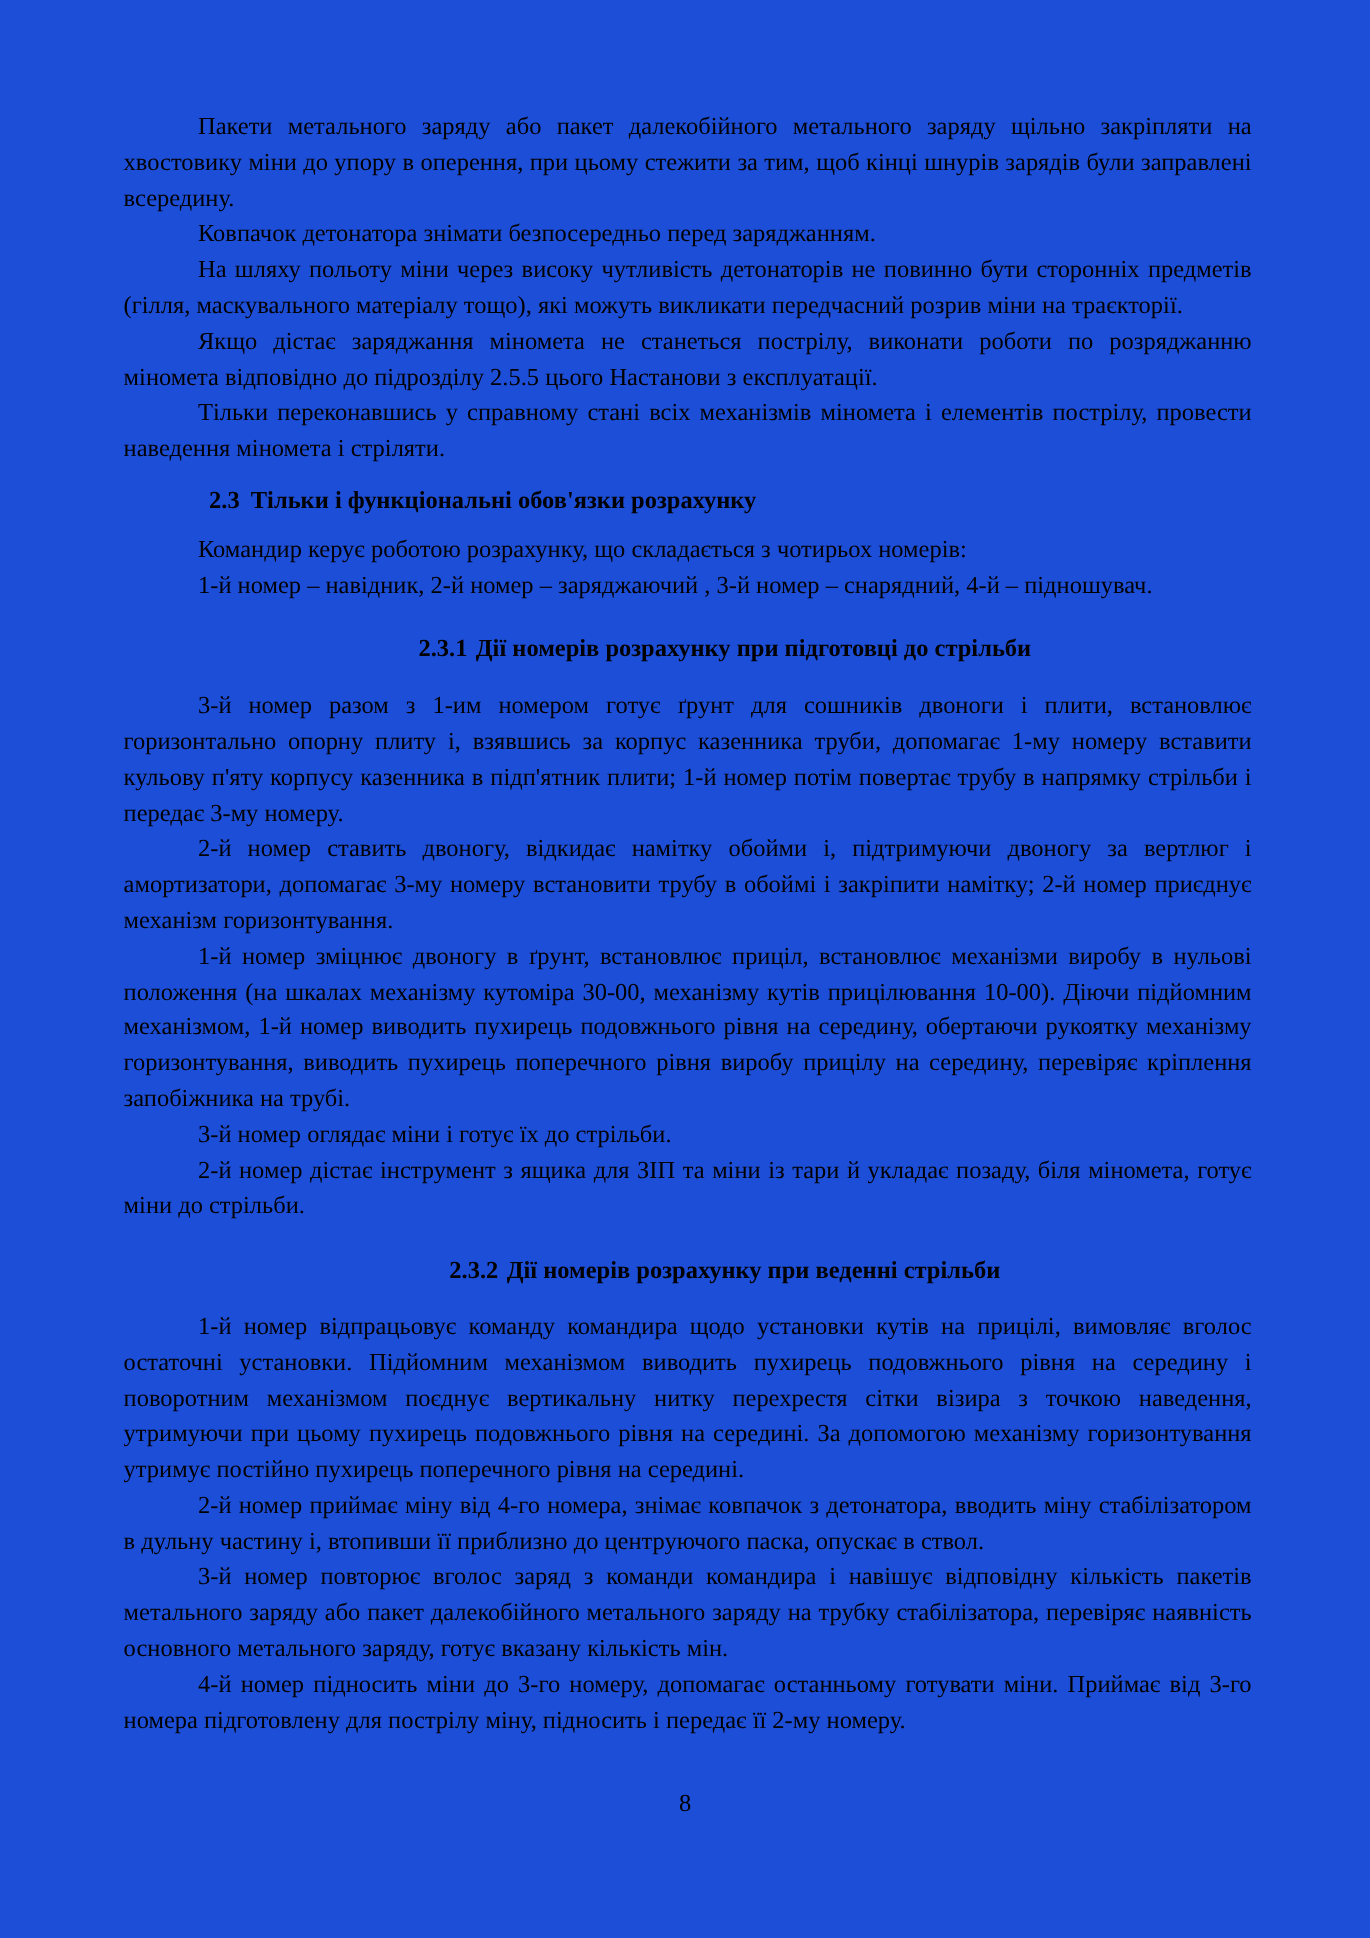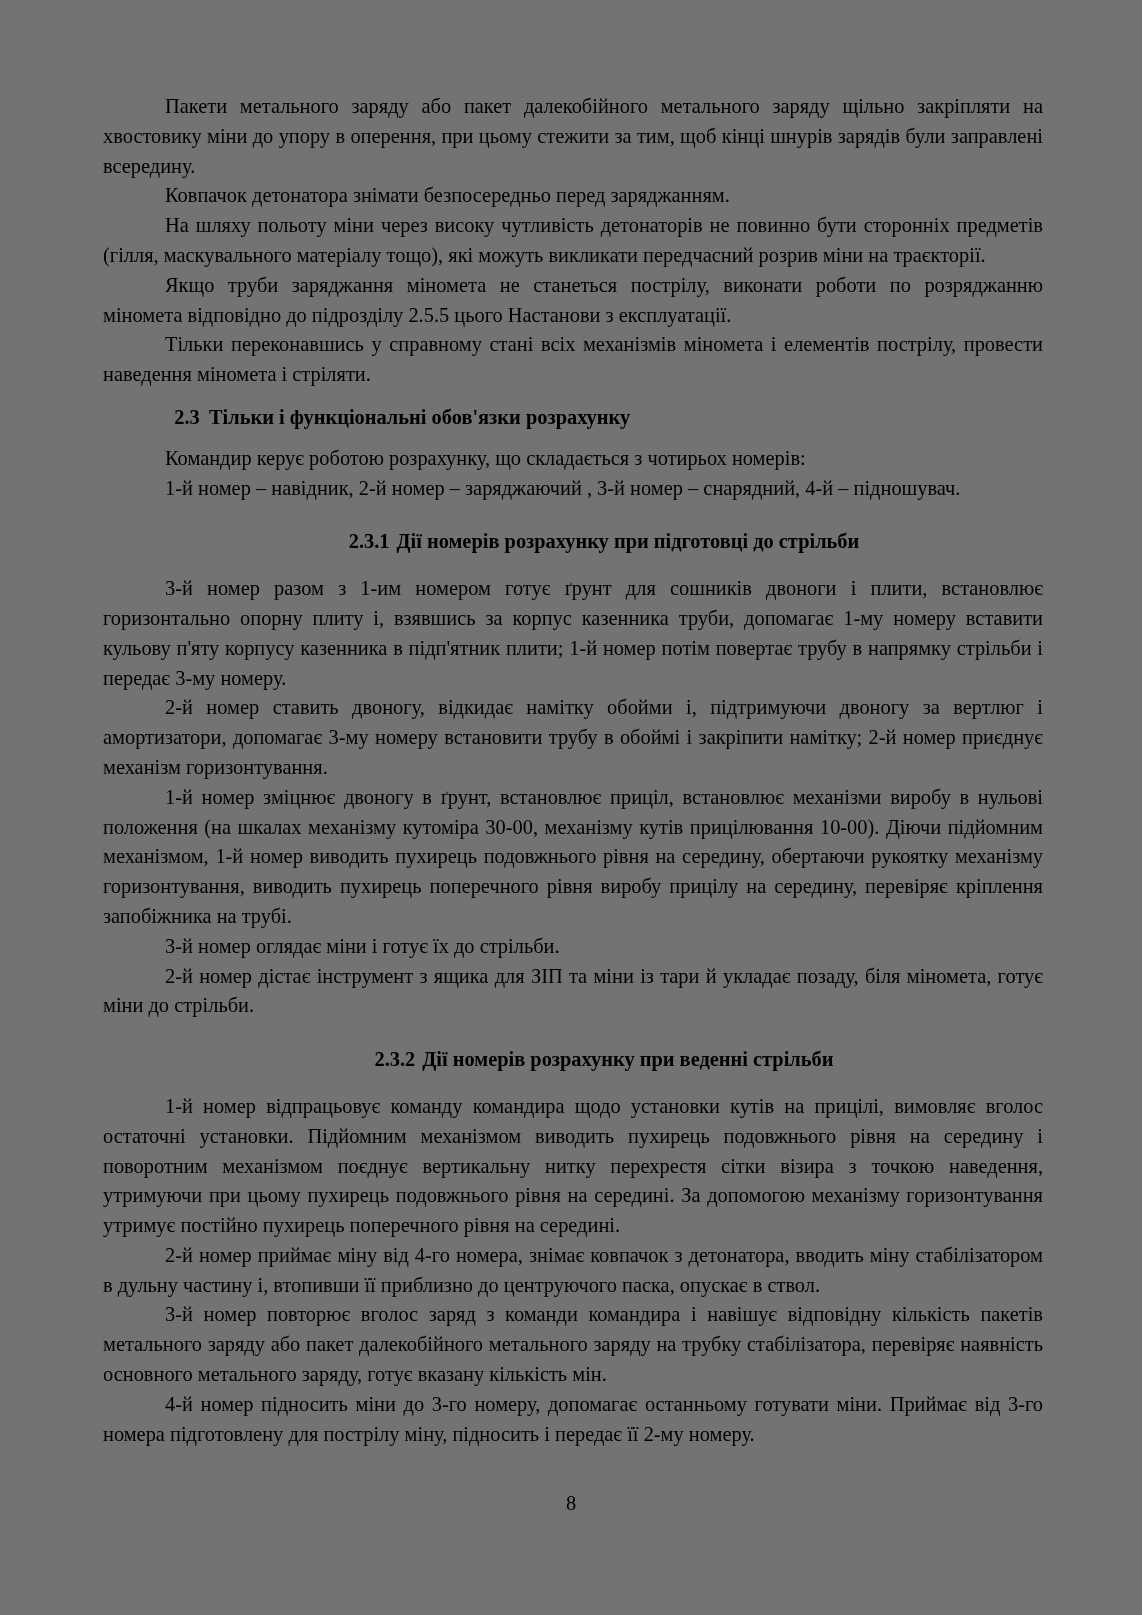--- a/index.html
+++ b/index.html
@@ -6,21 +6,21 @@
   html, body {
     margin: 0;
     padding: 0;
     background: #ffffff;
   }
   .page {
     position: relative;
     width: 1142px;
     height: 1615px;
     margin: 0 auto;
-    background: #737373;
+    background: #1d4ed8;
     box-sizing: border-box;
     overflow: hidden;
   }
   .content {
     position: absolute;
     left: 103px;
     top: 92px;
     width: 940px;
   }
   .para {
@@ -83,21 +83,21 @@
 </style>
 </head>
 <body>
 
 <div class="page">
   <div class="content">
 
     <p class="para">Пакети метального заряду або пакет далекобійного метального заряду щільно закріпляти на хвостовику міни до упору в оперення, при цьому стежити за тим, щоб кінці шнурів зарядів були заправлені всередину.</p>
     <p class="para">Ковпачок детонатора знімати безпосередньо перед заряджанням.</p>
     <p class="para">На шляху польоту міни через високу чутливість детонаторів не повинно бути сторонніх предметів (гілля, маскувального матеріалу тощо), які можуть викликати передчасний розрив міни на траєкторії.</p>
-    <p class="para">Якщо труби заряджання міномета не станеться пострілу, виконати роботи по розряджанню міномета відповідно до підрозділу 2.5.5 цього Настанови з експлуатації.</p>
+    <p class="para">Якщо дістає заряджання міномета не станеться пострілу, виконати роботи по розряджанню міномета відповідно до підрозділу 2.5.5 цього Настанови з експлуатації.</p>
     <p class="para">Тільки переконавшись у справному стані всіх механізмів міномета і елементів пострілу, провести наведення міномета і стріляти.</p>
 
     <h2 class="h2 gap-before-h2">
       <span class="num">2.3</span><span>Тільки і функціональні обов'язки розрахунку</span>
     </h2>
 
     <p class="para gap-after-h2">Командир керує роботою розрахунку, що складається з чотирьох номерів:</p>
     <p class="para">1-й номер – навідник, 2-й номер – заряджаючий , 3-й номер – снарядний, 4-й – підношувач.</p>
 
     <h3 class="h3 gap-before-h3">

